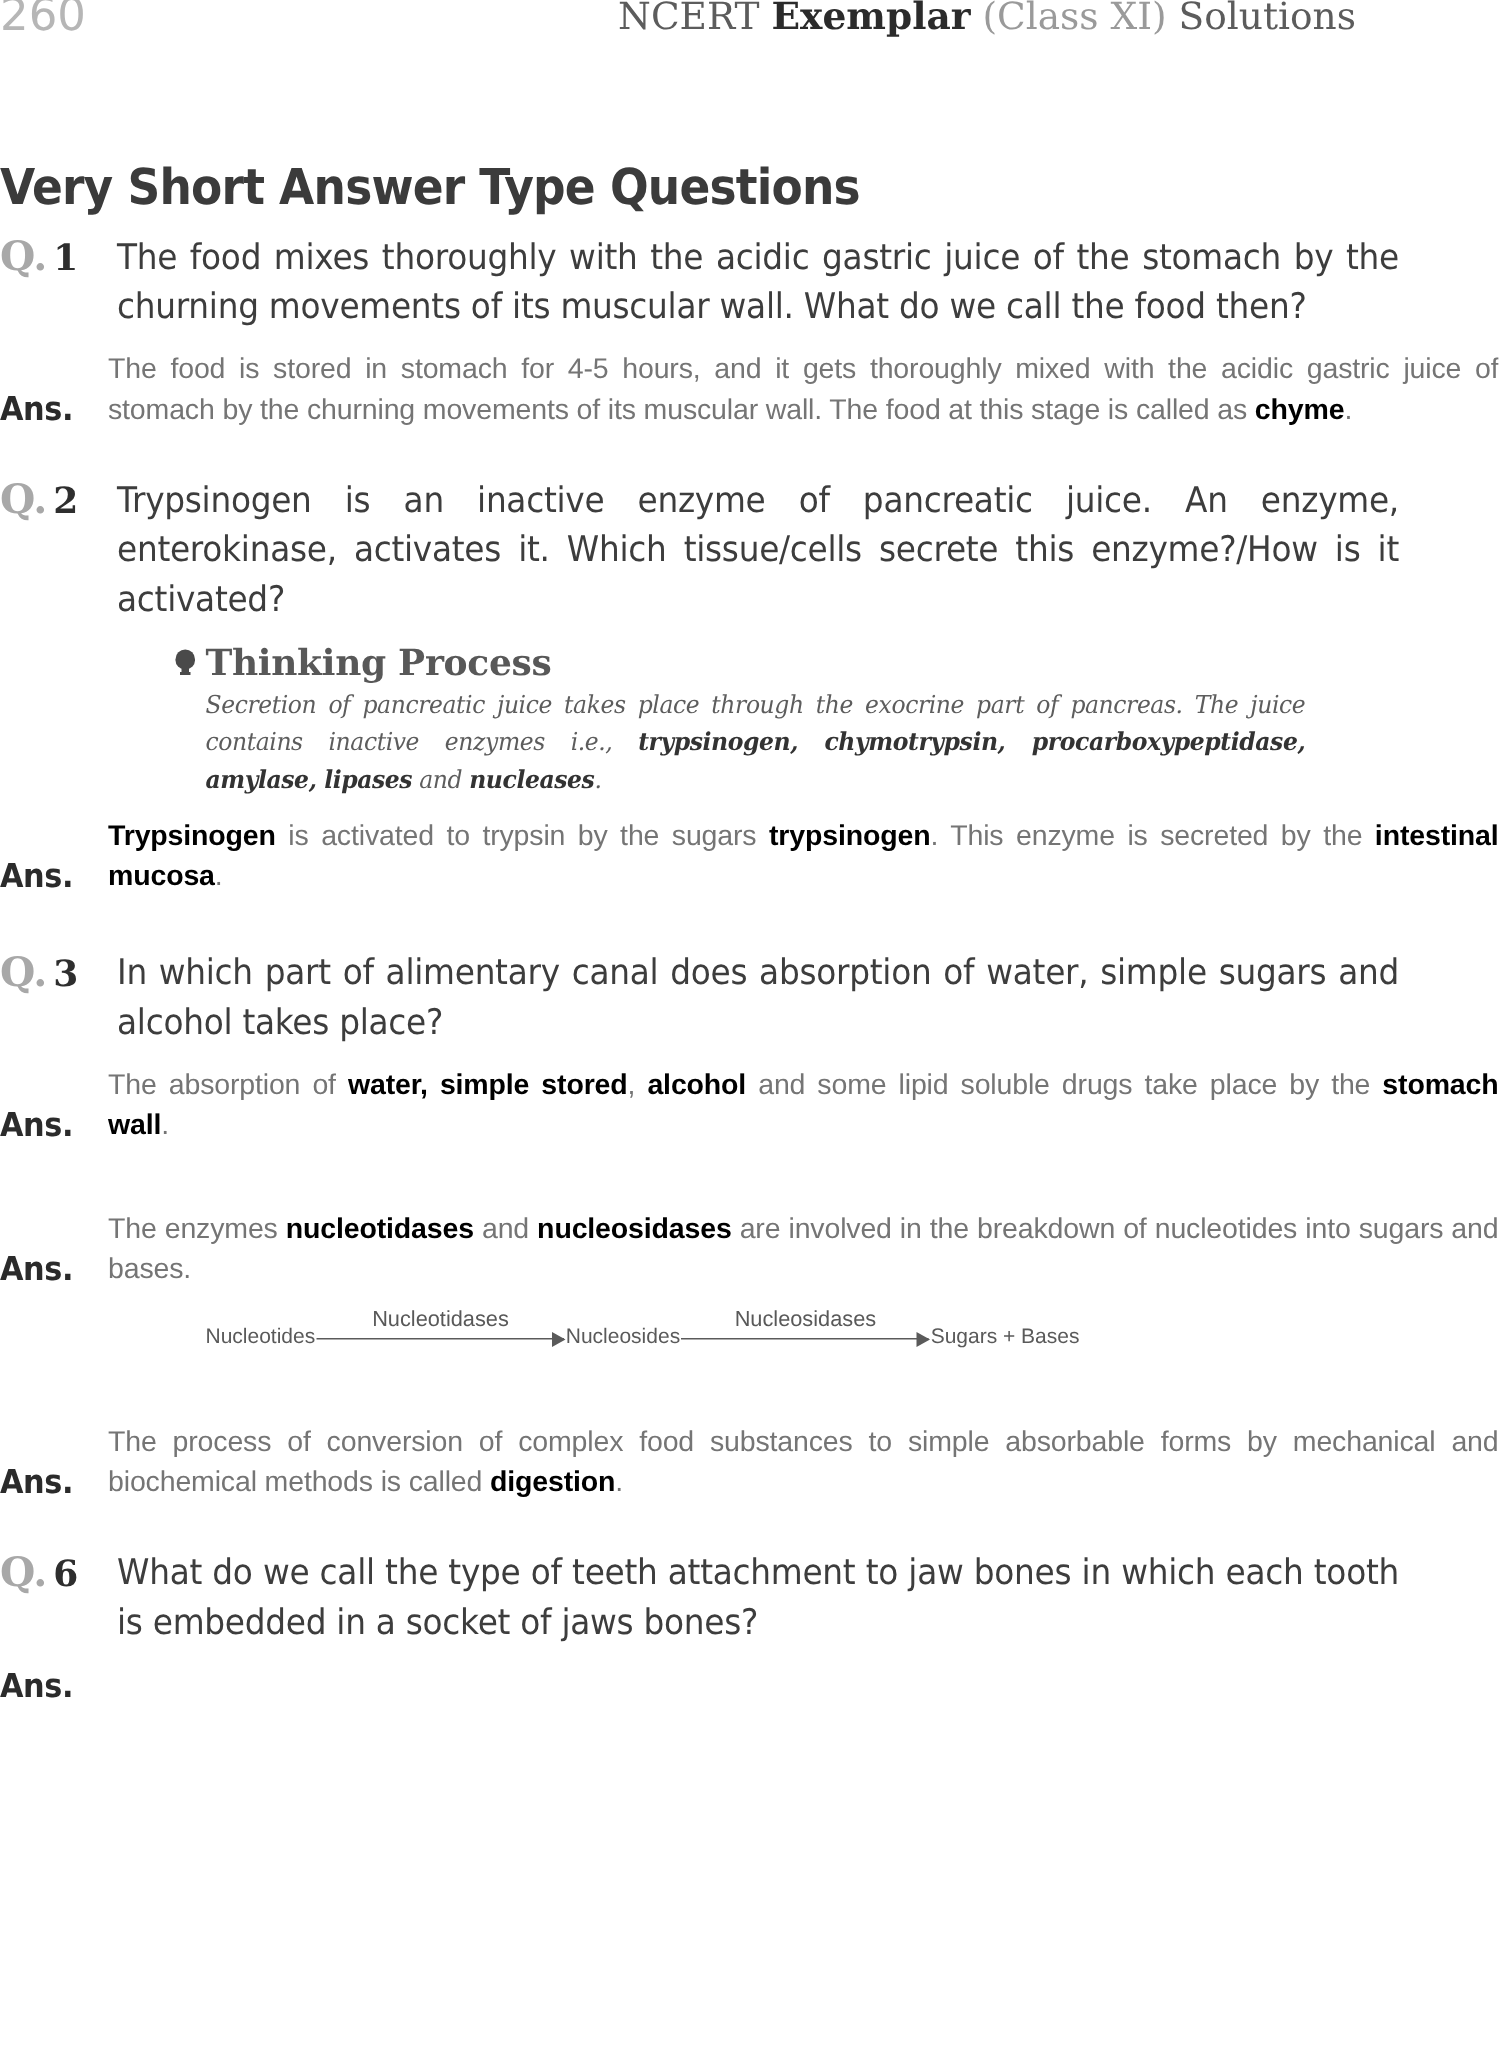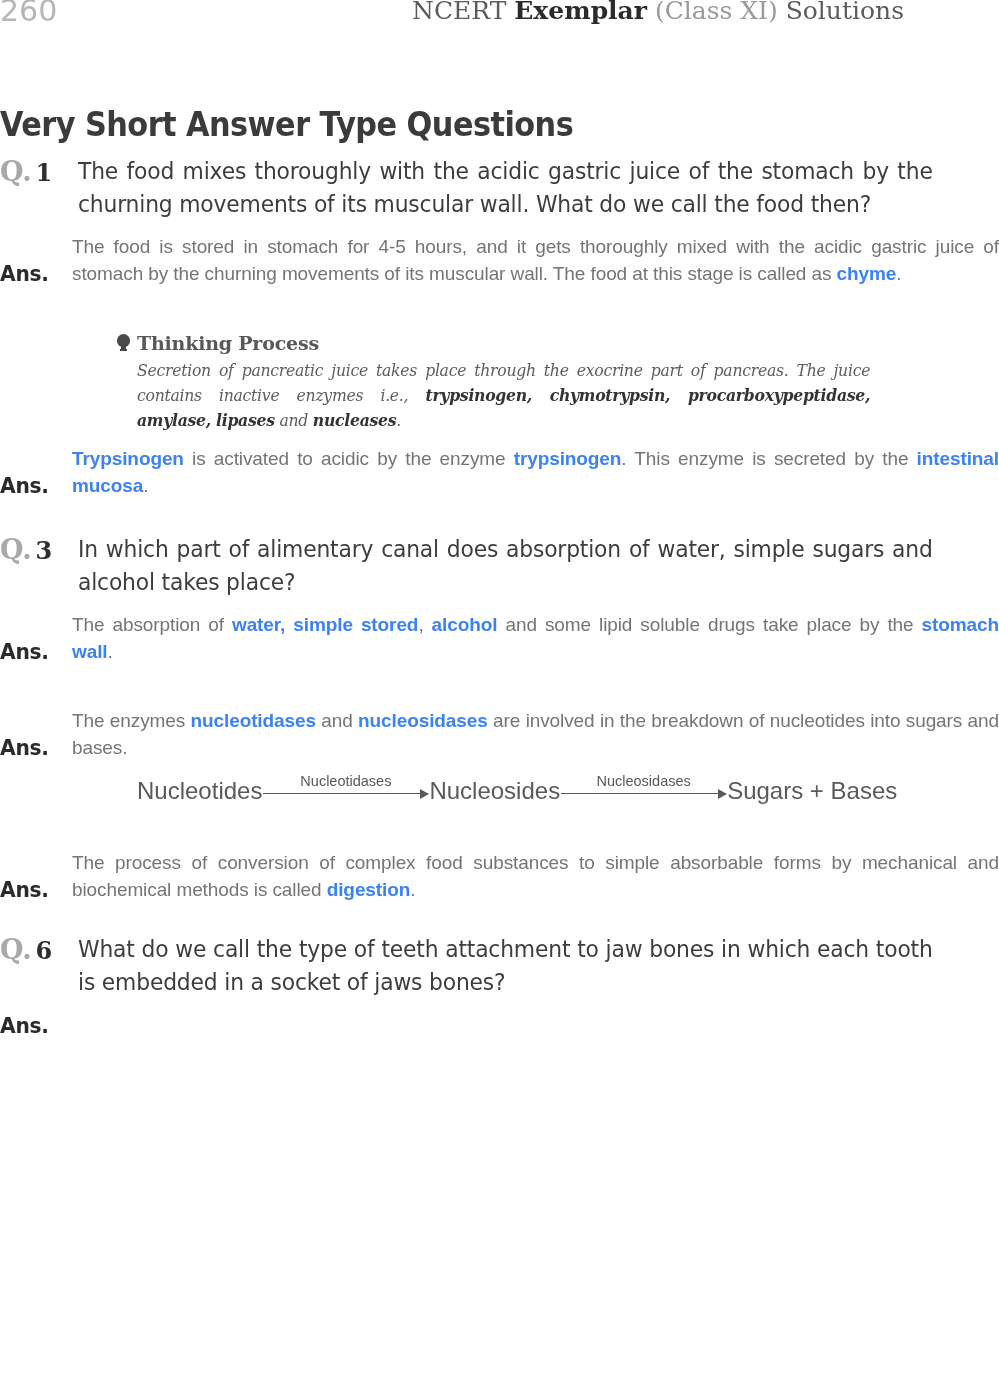--- a/index.html
+++ b/index.html
@@ -134,21 +134,21 @@
   .ans-text {
     flex: 1 1 auto;
     font-family: "Liberation Sans", sans-serif;
     font-size: 19px;
     line-height: 27px;
     color: #757575;
     text-align: justify;
     letter-spacing: -0.1px;
   }
   .ans-text b {
-    color: #3b82f6;
+    color: #000000;
     font-weight: bold;
   }
 
   
   .thinking {
     margin: 14px 0 0 117px;
     width: 735px;
   }
   .thinking-head {
     display: flex;
@@ -183,21 +183,21 @@
     position: absolute;
     top: 15.5px;
     left: 3px;
     width: 7px;
     height: 2px;
     background: #4a4a4a;
   }
   .thinking-title {
     font-family: "DejaVu Serif", serif;
     font-weight: bold;
-    font-size: 19px;
+    font-size: 24px;
     line-height: 24px;
     color: #585858;
     letter-spacing: -0.2px;
   }
   .thinking-body {
     margin-top: 3px;
     margin-left: 20px;
     font-family: "DejaVu Serif", serif;
     font-style: italic;
     font-size: 16.5px;
@@ -216,21 +216,21 @@
 
   
   .reaction {
     display: flex;
     align-items: flex-end;
     margin: 6px 0 0 137px;
     font-family: "Liberation Sans", sans-serif;
     color: #5a5a5a;
   }
   .reaction .rx-species {
-    font-size: 24px;
+    font-size: 14px;
     line-height: 24px;
     white-space: nowrap;
   }
   .reaction .rx-arrow {
     position: relative;
     width: 165px;
     height: 34px;
     flex: 0 0 auto;
     margin: 0 1px 2px 1px;
   }
@@ -282,34 +282,38 @@
 <div class="qa-list">
     <div class="q-block">
       <div class="q-marker"><span class="q-letter">Q.</span><span class="q-num">1</span></div>
       <div class="q-text">The food mixes thoroughly with the acidic gastric juice of the stomach by the churning movements of its muscular wall. What do we call the food then?</div>
     </div>
     <div class="ans-block">
       <div class="ans-marker">Ans.</div>
       <div class="ans-text"><span>The food is stored in stomach for 4-5 hours, and it gets thoroughly mixed with the acidic gastric juice of stomach by the churning movements of its muscular wall. The food at this stage is called as </span><b>chyme</b><span>.</span></div>
     </div>
     <div class="spacer-md"></div>
+    <div class="q-block">
+      <div class="q-marker"><span class="q-letter">Q.</span><span class="q-num">2</span></div>
+      <div class="q-text">Trypsinogen is an inactive enzyme of pancreatic juice. An enzyme, enterokinase, activates it. Which tissue/cells secrete this enzyme?/How is it activated?</div>
+    </div>
     <div class="thinking">
       <div class="thinking-head">
         <span class="bulb-icon">
           <span class="bulb-glass"></span>
           <span class="bulb-neck"></span>
           <span class="bulb-base"></span>
         </span>
         <span class="thinking-title">Thinking Process</span>
       </div>
       <div class="thinking-body"><span>Secretion of pancreatic juice takes place through the exocrine part of pancreas. The juice contains inactive enzymes i.e., </span><b>trypsinogen, chymotrypsin, procarboxypeptidase, amylase, lipases</b><span> and </span><b>nucleases</b><span>.</span></div>
     </div>
     <div class="ans-block">
       <div class="ans-marker">Ans.</div>
-      <div class="ans-text"><b>Trypsinogen</b><span> is activated to acidic by the enzyme </span><b>trypsinogen</b><span>. This enzyme is secreted by the </span><b>intestinal mucosa</b><span>.</span></div>
+      <div class="ans-text"><b>Trypsinogen</b><span> is activated to trypsin by the sugars </span><b>trypsinogen</b><span>. This enzyme is secreted by the </span><b>intestinal mucosa</b><span>.</span></div>
     </div>
     <div class="spacer-lg"></div>
     <div class="q-block">
       <div class="q-marker"><span class="q-letter">Q.</span><span class="q-num">3</span></div>
       <div class="q-text">In which part of alimentary canal does absorption of water, simple sugars and alcohol takes place?</div>
     </div>
     <div class="ans-block">
       <div class="ans-marker">Ans.</div>
       <div class="ans-text"><span>The absorption of </span><b>water, simple stored</b><span>, </span><b>alcohol</b><span> and some lipid soluble drugs take place by the </span><b>stomach wall</b><span>.</span></div>
     </div>

